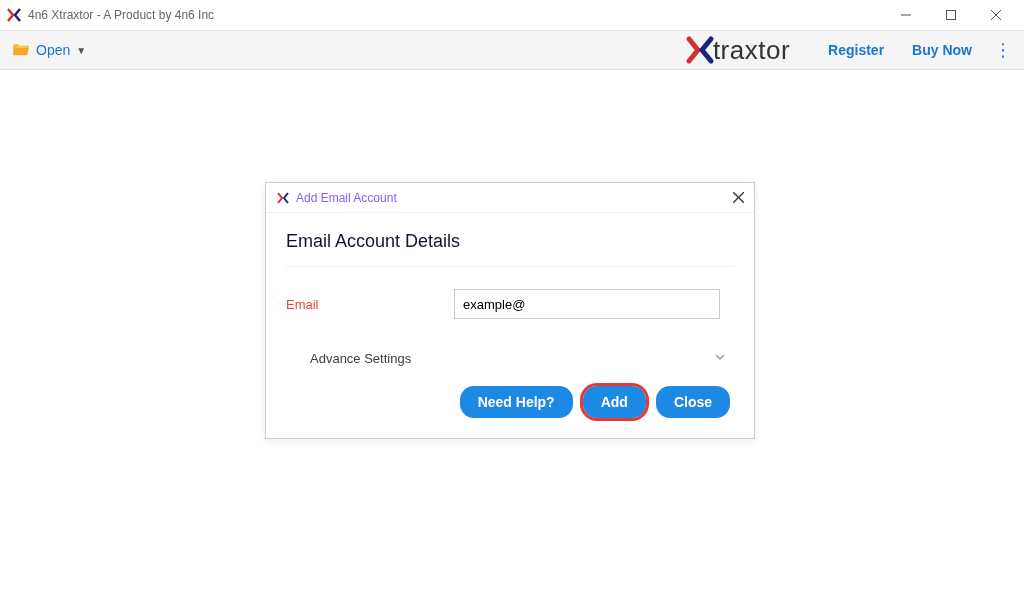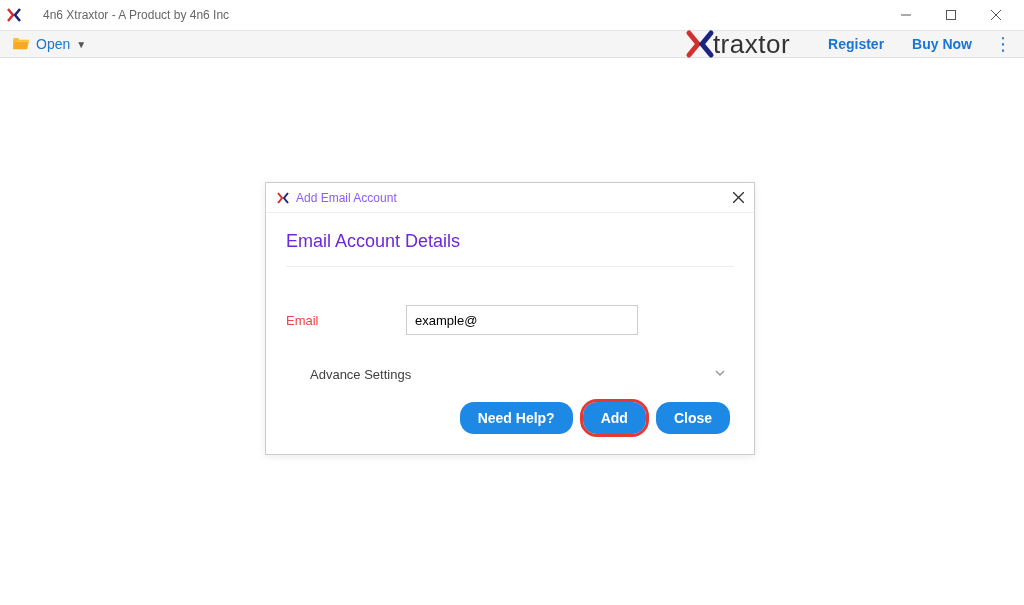--- a/index.html
+++ b/index.html
@@ -11,32 +11,31 @@
       height: 605px;
       overflow: hidden;
       position: relative;
     }
     .titlebar {
       height: 30px;
       display: flex;
       align-items: center;
       padding: 2px 6px;
       background: #fff;
-      gap: 15px;
     }
     .titlebar .app-icon { width: 16px; height: 16px; margin-right: 6px; display: flex; align-items: center; justify-content: center; }
     .titlebar .title { color: #666; font-size: 12px; flex: 1; }
     .win-controls { display: flex; }
     .win-btn {
       width: 45px; height: 30px;
       display: flex; align-items: center; justify-content: center;
       color: #555;
     }
     .toolbar {
-      height: 28px;
+      height: 40px;
       background: #f5f5f5;
       border-top: 1px solid #e5e5e5;
       border-bottom: 1px solid #e0e0e0;
       display: flex;
       align-items: center;
       padding: 0 12px;
     }
     .open-btn {
       display: flex; align-items: center; gap: 6px;
       color: #1976d2; font-weight: 500; cursor: pointer;
@@ -70,35 +69,36 @@
       display: flex; align-items: center;
       padding: 0 10px;
       border-bottom: 1px solid #eee;
       font-size: 12px;
     }
     .dialog-title .small-icon { width: 14px; height: 14px; margin-right: 6px; }
     .dialog-title .t { flex: 1; color: #8b5cf6; }
     .dialog-close { cursor: pointer; font-size: 14px; color: #333; }
     .dialog-body { padding: 18px 20px 20px; }
     .section-heading {
-      color: #6d28d9; font-size: 18px; font-weight: 400;
+      color: #0f172a; font-size: 18px; font-weight: 400;
       padding-bottom: 14px; border-bottom: 1px solid #eee;
-      margin-bottom: 38px;
+      margin-bottom: 22px;
     }
     .form-row {
       display: flex; align-items: center;
       margin-bottom: 18px;
     }
     .form-label { width: 120px; color: #ef4444; font-size: 13px; }
     .form-input {
-      width: 232px; height: 30px;
+      width: 266px; height: 30px;
       border: 1px solid #ccc;
       padding: 0 8px;
       font-size: 13px;
       font-family: inherit;
+      margin-left: 48px;
     }
     .advance-row {
       display: flex; align-items: center; justify-content: space-between;
       padding: 14px 8px 14px 24px;
       color: #404040; font-size: 13px;
       cursor: pointer;
     }
     .chev { color: #999; }
     .dialog-footer {
       display: flex; justify-content: flex-end; gap: 10px;

